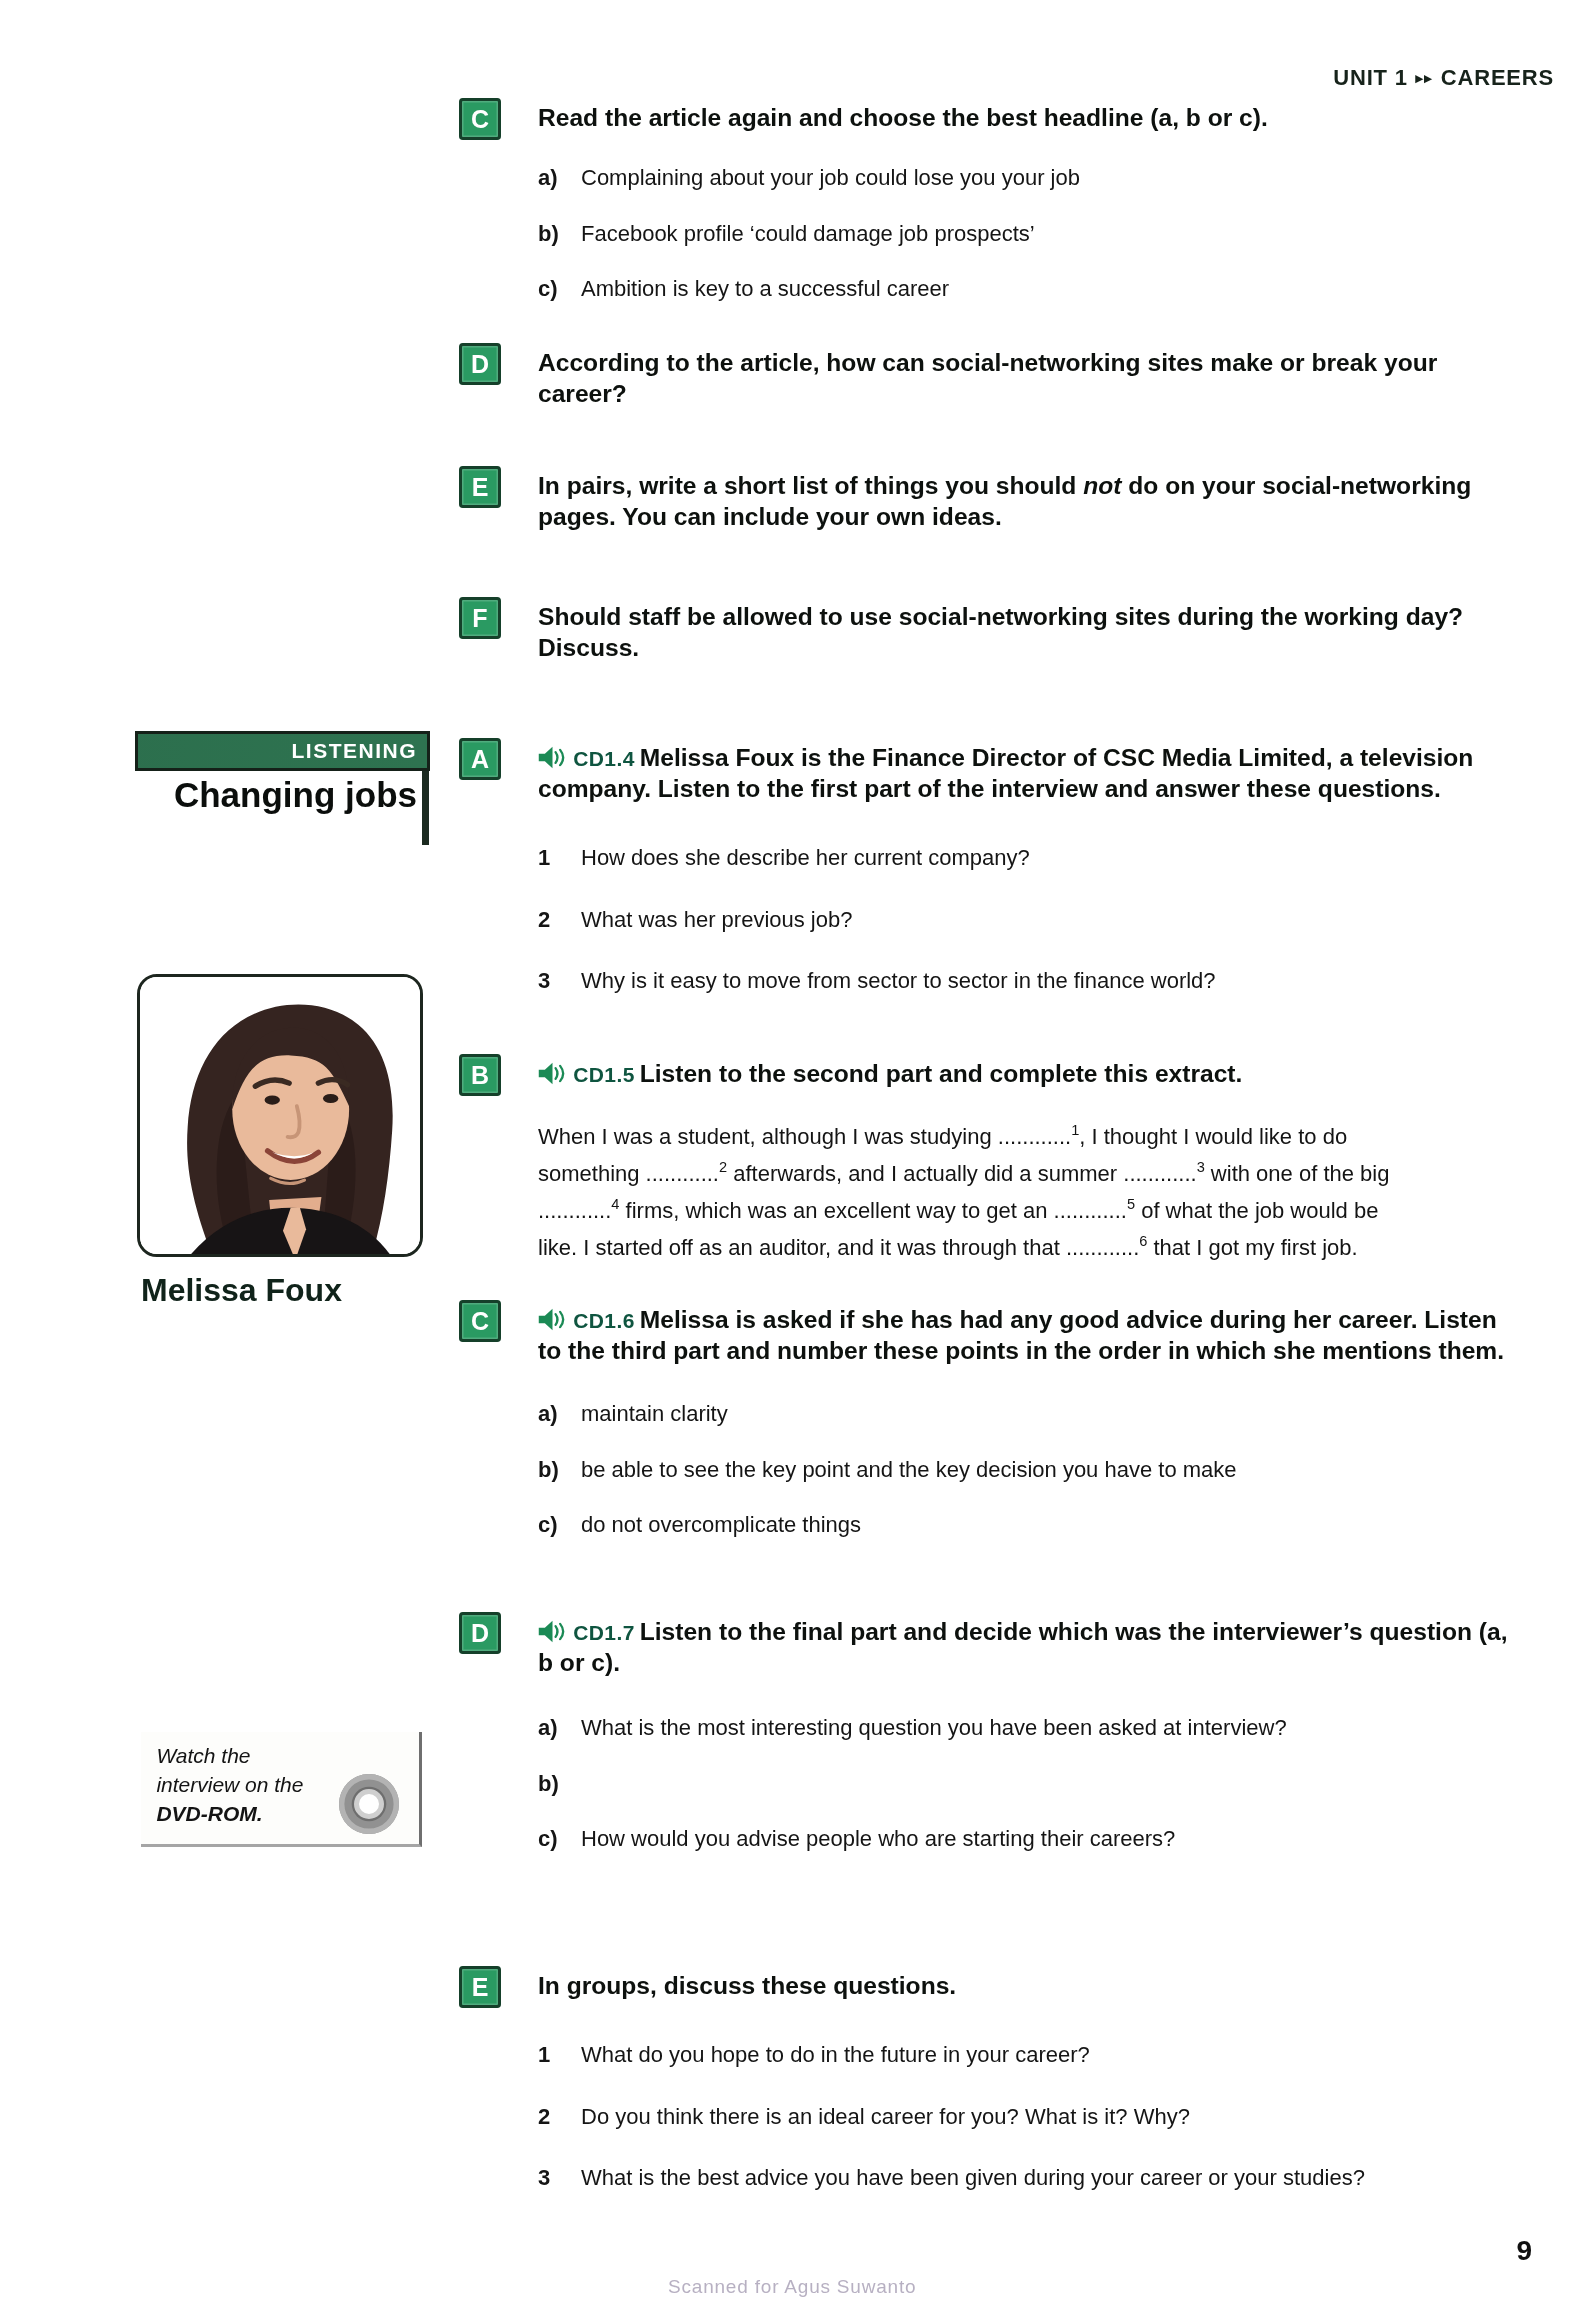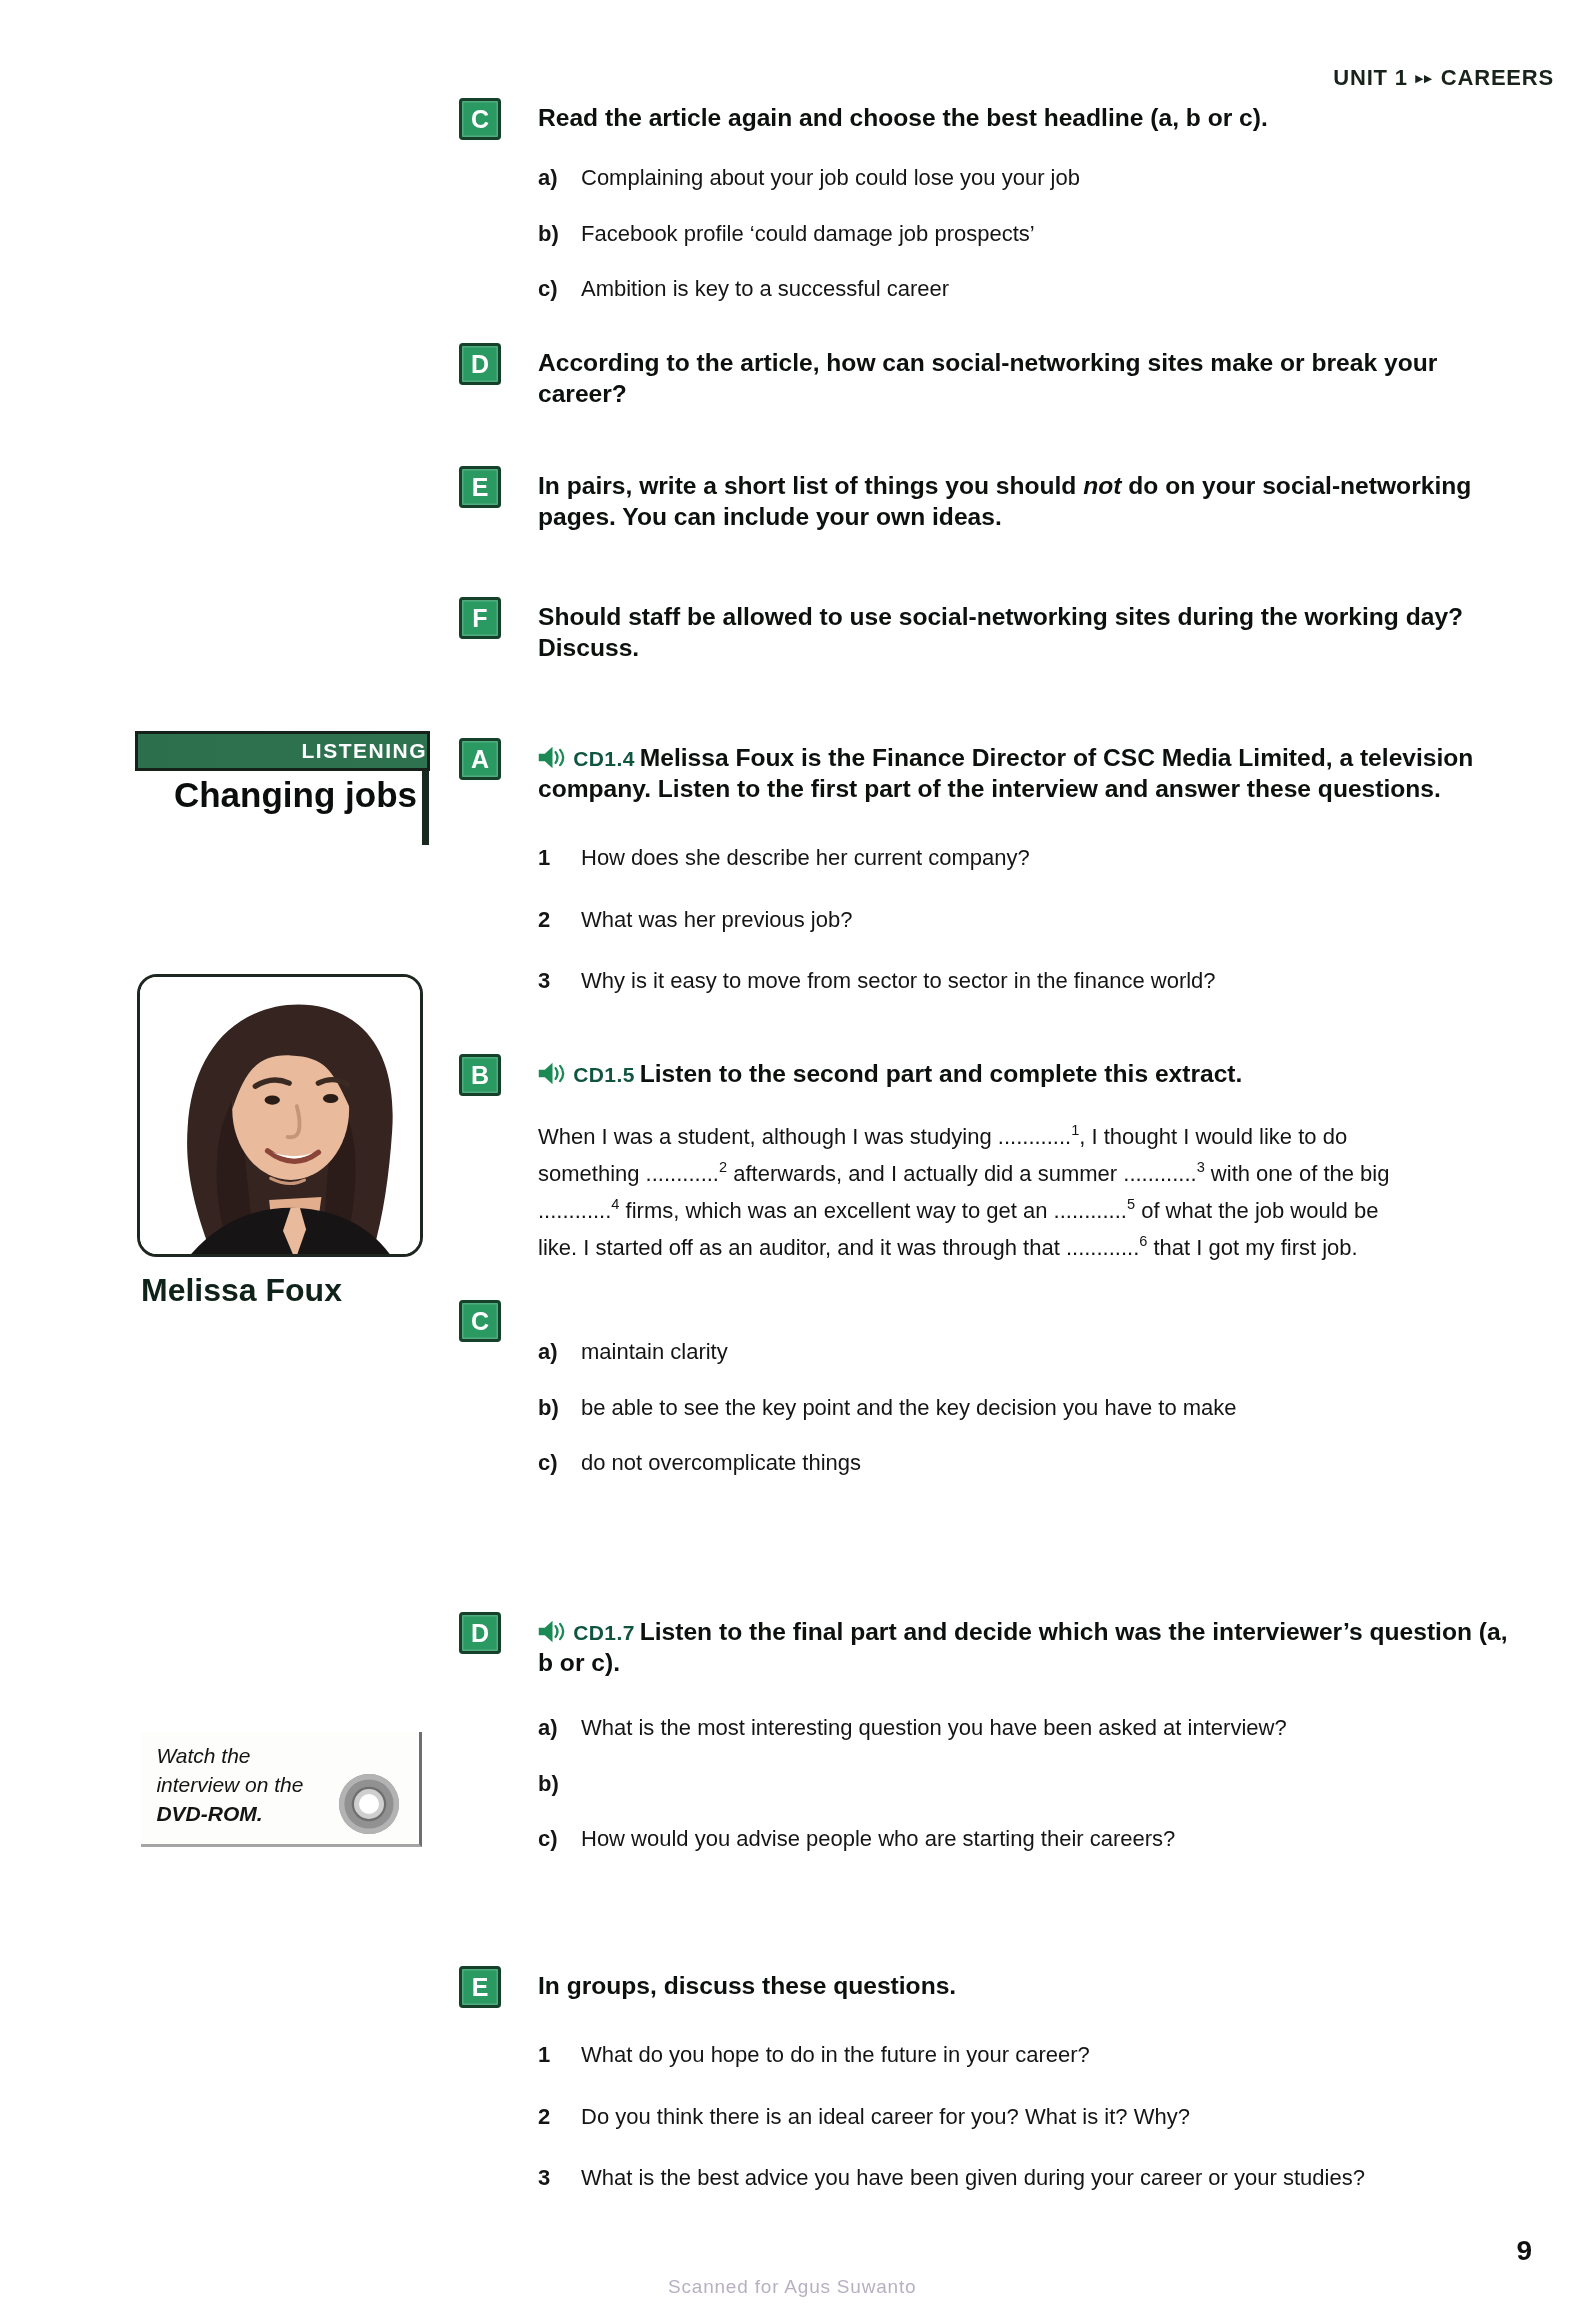--- a/index.html
+++ b/index.html
@@ -37,21 +37,21 @@
   
   .extract{margin-top:28px;font-size:22px;line-height:37px;color:#141414;width:1000px;}
   .xline{display:block;}
   .extract sup{font-size:14.6px;line-height:0;position:relative;top:-1.5px;}
 
   
   .listen-line{position:absolute;left:422px;top:731px;width:7px;height:114px;background:#1b2a20;}
   .listen-bar{position:absolute;left:135px;top:731px;width:295px;height:40px;box-sizing:border-box;
               background:linear-gradient(90deg,#25604331,#0000) , #2e7350;
               border:3.1px solid #152119;display:flex;align-items:center;justify-content:flex-end;}
-  .listen-bar .lab{color:#fff;font-weight:700;font-size:21px;letter-spacing:1.5px;padding-right:0;}
+  .listen-bar .lab{color:#fff;font-weight:700;font-size:21px;letter-spacing:1.5px;padding-right:10px;}
   .listen-title{position:absolute;left:131px;top:775px;width:286px;text-align:right;padding-right:6.2px;
                 font-weight:700;font-size:35px;color:#0b0e0c;}
 
   
   .photo{position:absolute;left:137px;top:974px;width:286px;height:283px;box-sizing:border-box;
          border:3.8px solid #1d261f;border-radius:20px;overflow:hidden;background:#fff;}
   .caption{position:absolute;left:141px;top:1272px;font-weight:700;font-size:32px;color:#10231a;}
 
   
   .dvd-box{position:absolute;left:141px;top:1732px;width:281px;height:115px;box-sizing:border-box;
@@ -197,20 +197,27 @@
         <span class="xline"><span>something ............</span><sup>2</sup><span> afterwards, and I actually did a summer ............</span><sup>3</sup><span> with one of the big</span></span>
         <span class="xline"><span>............</span><sup>4</sup><span> firms, which was an excellent way to get an ............</span><sup>5</sup><span> of what the job would be</span></span>
         <span class="xline"><span>like. I started off as an auditor, and it was through that ............</span><sup>6</sup><span> that I got my first job.</span></span>
       </div>
     </div>
   </div>
 
   <div class="section" id="sec-c2">
     <div class="badge">C</div>
     <div class="content">
+      <div class="h">
+        <svg class="spk" viewBox="0 0 38 30">
+          <path d="M1 10 v10 h8 l10 9 V1 L9 10 Z" fill="#1b8a55"></path>
+          <path d="M23 8 q5 7 0 14" stroke="#1b8a55" stroke-width="3" fill="none" stroke-linecap="round"></path>
+          <path d="M29 5 q8 10 0 20" stroke="#1b8a55" stroke-width="3" fill="none" stroke-linecap="round"></path>
+        </svg><span class="cd">CD1.6</span><span>Melissa is asked if she has had any good advice during her career. Listen to the third part and number these points in the order in which she mentions them.</span>
+      </div>
       <div class="items" style="margin-top:32px;">
         <div class="item">
           <span class="lab">a)</span>
           <span class="txt">maintain clarity</span>
         </div>
         <div class="item">
           <span class="lab">b)</span>
           <span class="txt">be able to see the key point and the key decision you have to make</span>
         </div>
         <div class="item">

